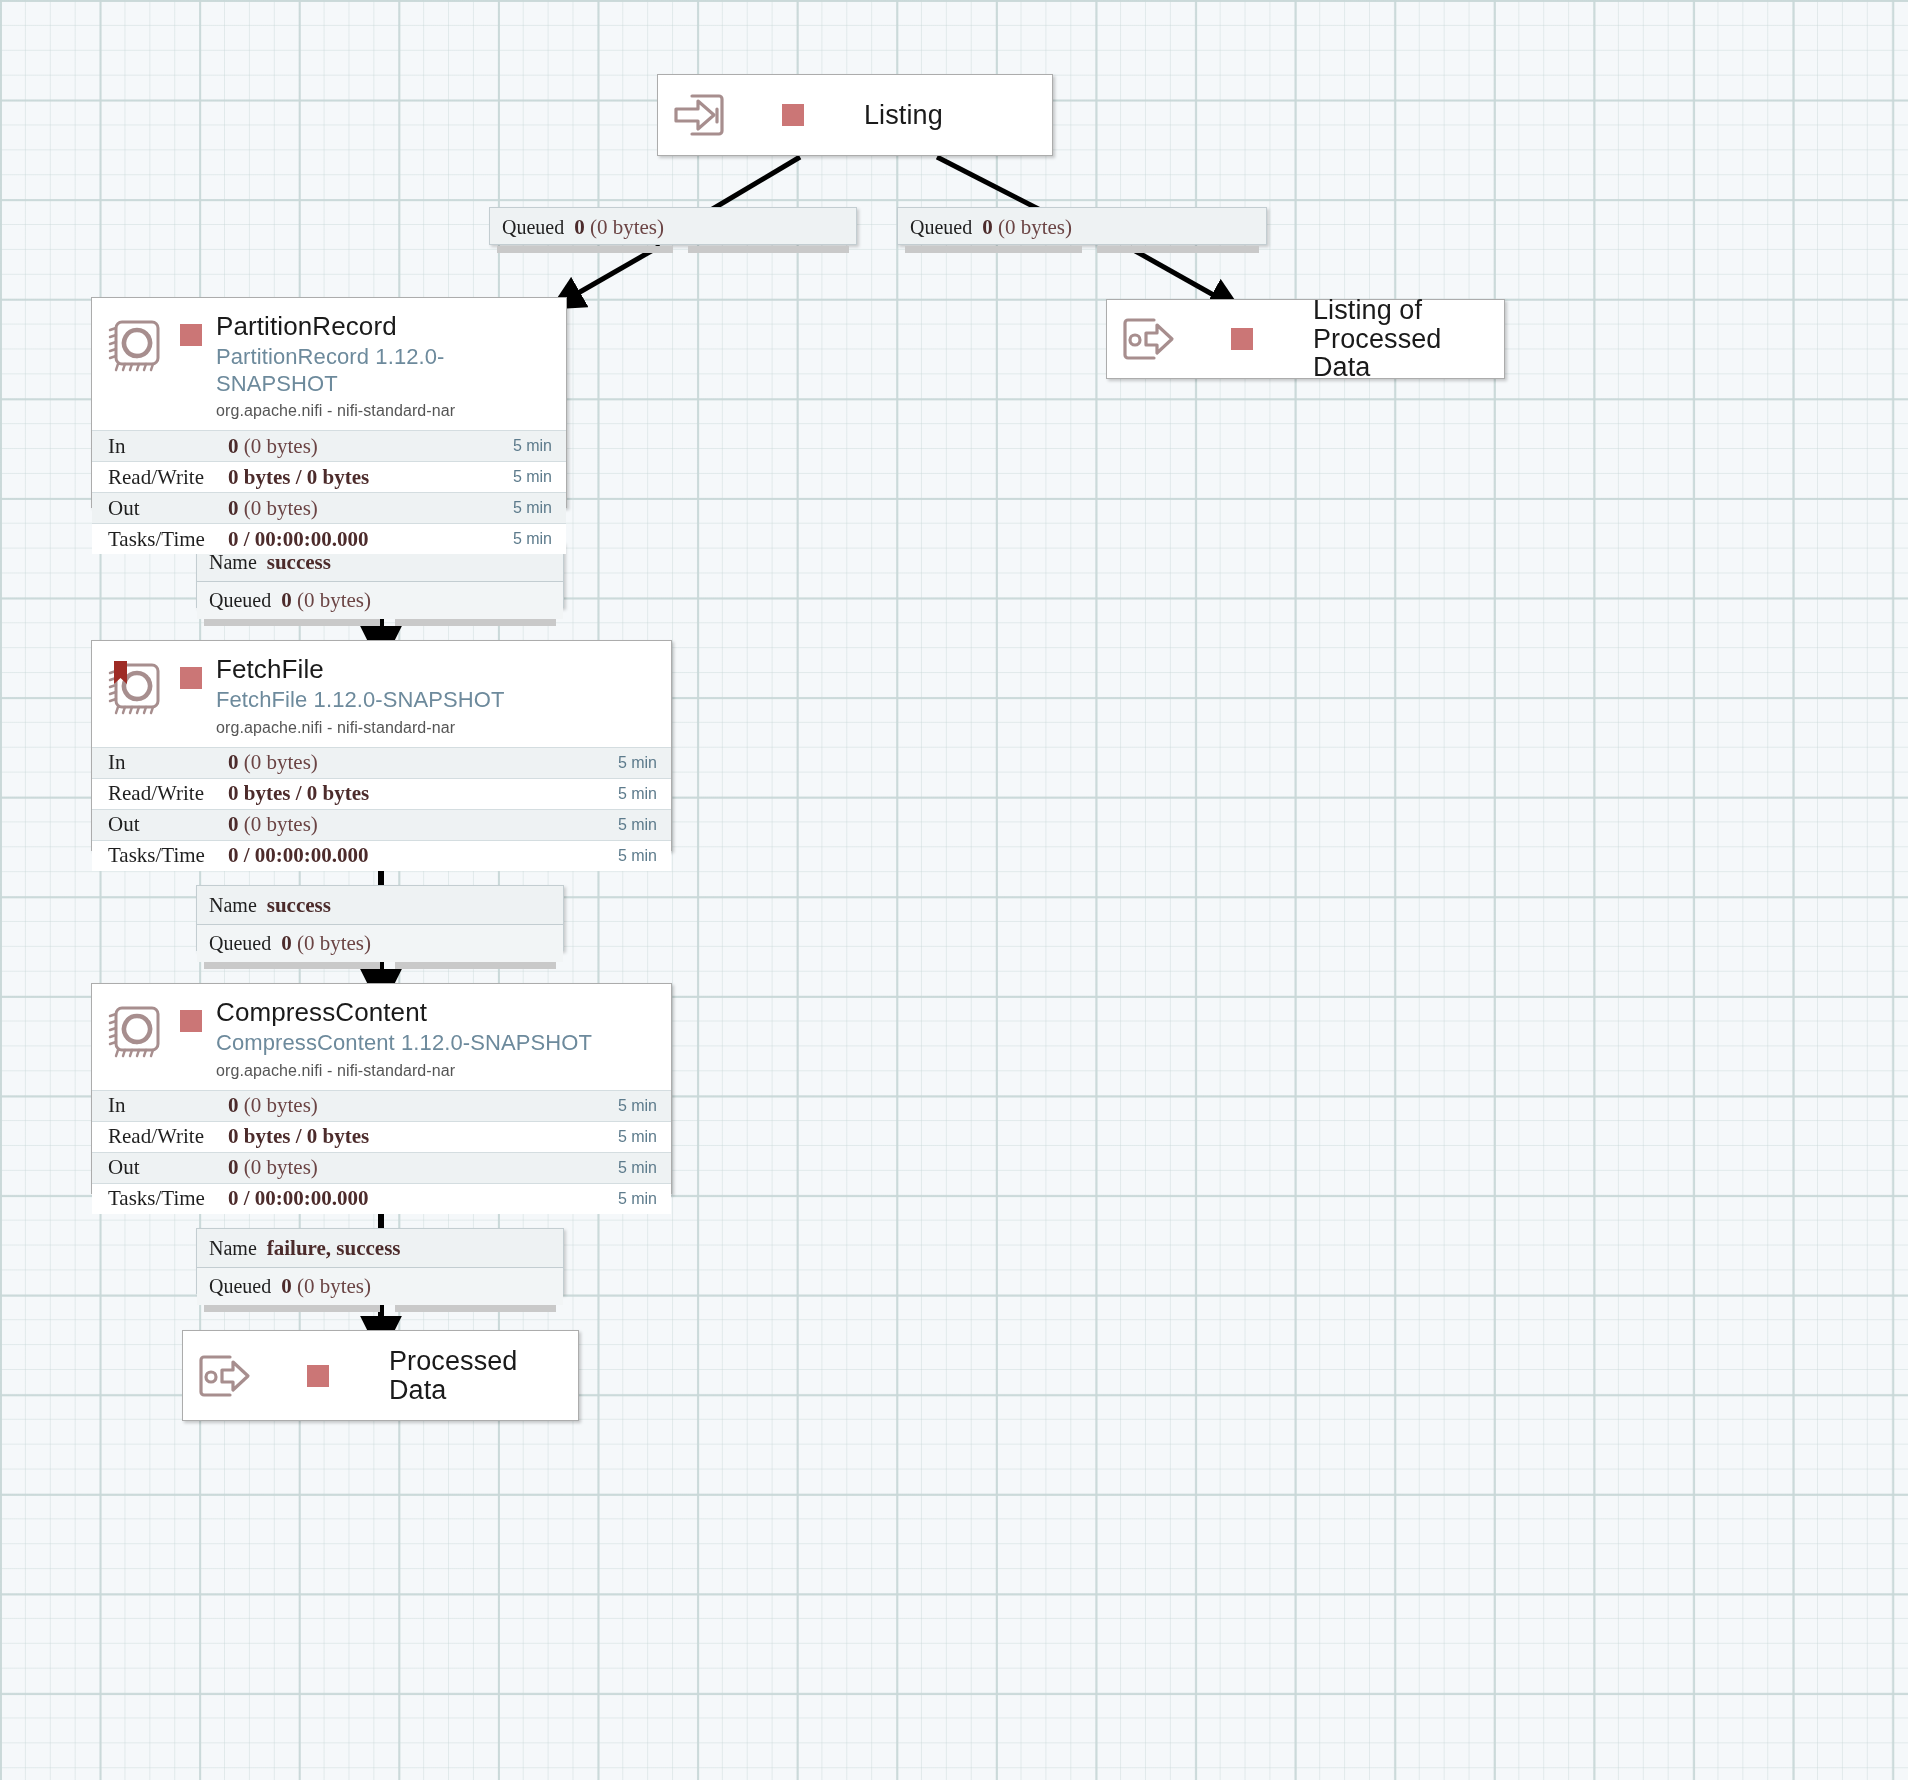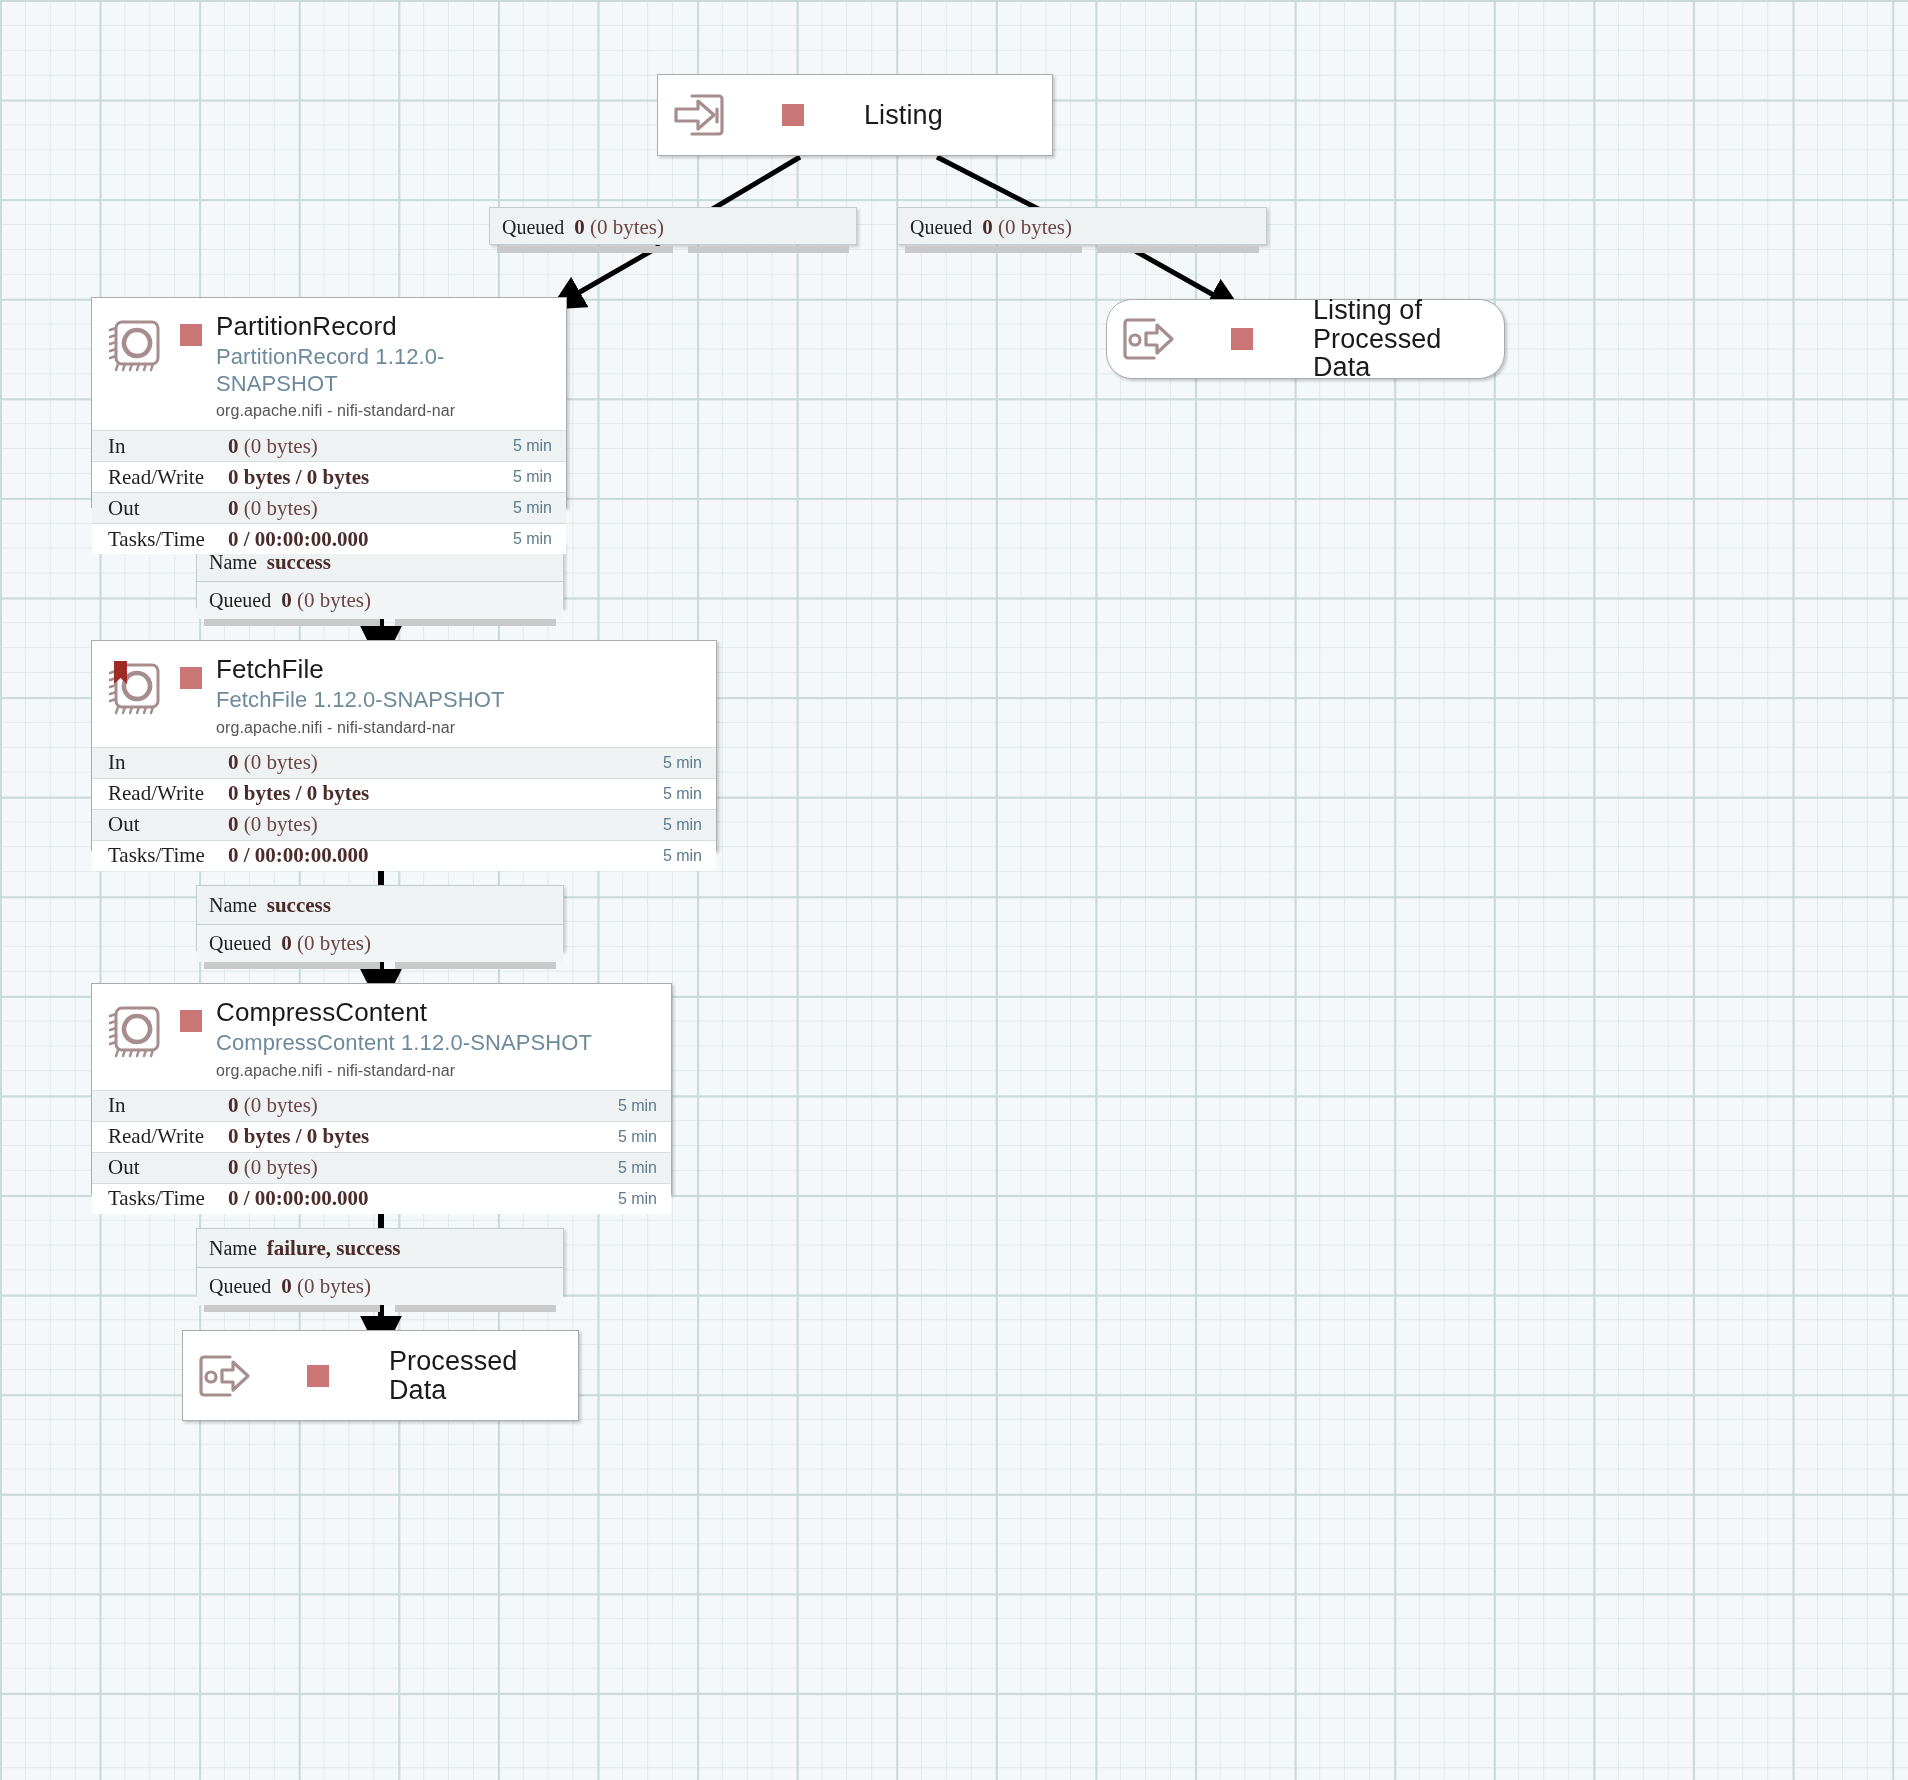--- a/index.html
+++ b/index.html
@@ -233,21 +233,21 @@
       <svg viewBox="0 0 54 52" width="54" height="52" xmlns="http://www.w3.org/2000/svg">
         <path d="M20 7 H47 a3 3 0 0 1 3 3 V42 a3 3 0 0 1 -3 3 H20" fill="none" stroke="#a78e8e" stroke-width="3.2" stroke-linecap="round" stroke-linejoin="round"></path>
         <path d="M4 20 H26 V12 L42 26 L26 40 V32 H4 Z" fill="none" stroke="#a78e8e" stroke-width="3.2" stroke-linejoin="round"></path>
         <line x1="45" y1="20" x2="45" y2="33" stroke="#a78e8e" stroke-width="3.2" stroke-linecap="round"></line>
       </svg>
     </span>
     <span class="run-square"></span>
     <span class="port-label">Listing</span>
   </div>
 
-  <div class="node port" id="node-output-port-listing" style="left: 1106px; top: 299px; width: 399px; height: 80px; border-radius: 26px;">
+  <div class="node port" id="node-output-port-listing" style="left: 1106px; top: 299px; width: 399px; height: 80px;">
     <span class="port-icon">
       <svg viewBox="0 0 54 52" width="54" height="52" xmlns="http://www.w3.org/2000/svg">
         <path d="M33 7 H7 a3 3 0 0 0 -3 3 V42 a3 3 0 0 0 3 3 H33" fill="none" stroke="#a78e8e" stroke-width="3.2" stroke-linecap="round" stroke-linejoin="round"></path>
         <circle cx="14" cy="27" r="5" fill="none" stroke="#a78e8e" stroke-width="3.2"></circle>
         <path d="M25 20 H36 V12 L51 26 L36 40 V32 H25 Z" fill="none" stroke="#a78e8e" stroke-width="3.2" stroke-linejoin="round"></path>
       </svg>
     </span>
     <span class="run-square"></span>
     <span class="port-label">Listing of
 Processed Data</span>
@@ -310,21 +310,21 @@
           <span class="stat-label">Out</span>
           <span class="stat-value"><b>0</b> <span class="paren">(0 bytes)</span></span>
           <span class="stat-time">5 min</span>
         </div>
         <div class="stat-row plain">
           <span class="stat-label">Tasks/Time</span>
           <span class="stat-value"><b>0 / 00:00:00.000</b></span>
           <span class="stat-time">5 min</span>
         </div>
       </div>
-      <div class="node" style="left: 91px; top: 640px; width: 626px; height: 211px;">
+      <div class="node" style="left: 91px; top: 640px; width: 581px; height: 211px;">
         <div class="proc-header">
           <span class="proc-icon-wrap"><svg viewBox="0 0 58 58" width="58" height="58" xmlns="http://www.w3.org/2000/svg">
               <rect x="8" y="6" width="42" height="42" rx="6" ry="6" fill="none" stroke="#a78e8e" stroke-width="3"></rect>
               <path d="M29 15 a14 14 0 0 1 12 7 a12 12 0 0 0 -12 5 a12 12 0 0 1 -12 5 a14 14 0 0 1 12 -17 Z" fill="#a78e8e" opacity="0"></path>
               <path d="M40.2 20.4 a13 13 0 1 0 -11.2 19.6" fill="none" stroke="#a78e8e" stroke-width="4.6" stroke-linecap="round"></path>
               <path d="M17.8 33.6 a13 13 0 1 0 11.2 -19.6" fill="none" stroke="#a78e8e" stroke-width="4.6" stroke-linecap="round" opacity="0"></path>
               <path d="M29 40 a13 13 0 0 0 11.4 -19.3" fill="none" stroke="#a78e8e" stroke-width="4.6" stroke-linecap="round"></path>
               <g stroke="#a78e8e" stroke-width="2.4" stroke-linecap="round">
                 <line x1="10" y1="48" x2="8" y2="54"></line>
                 <line x1="17" y1="48" x2="15" y2="54"></line>

